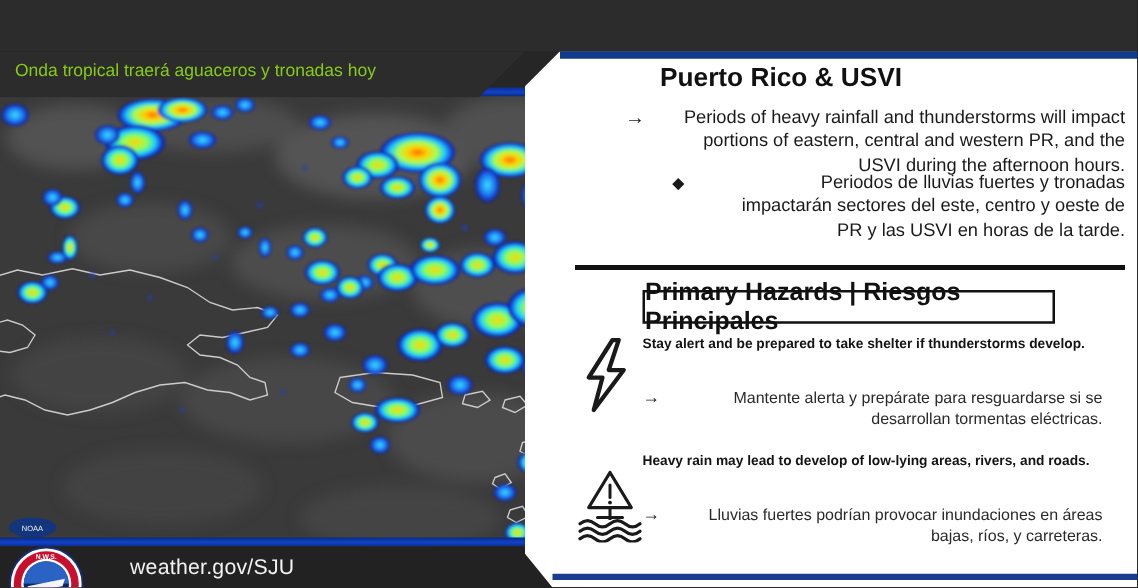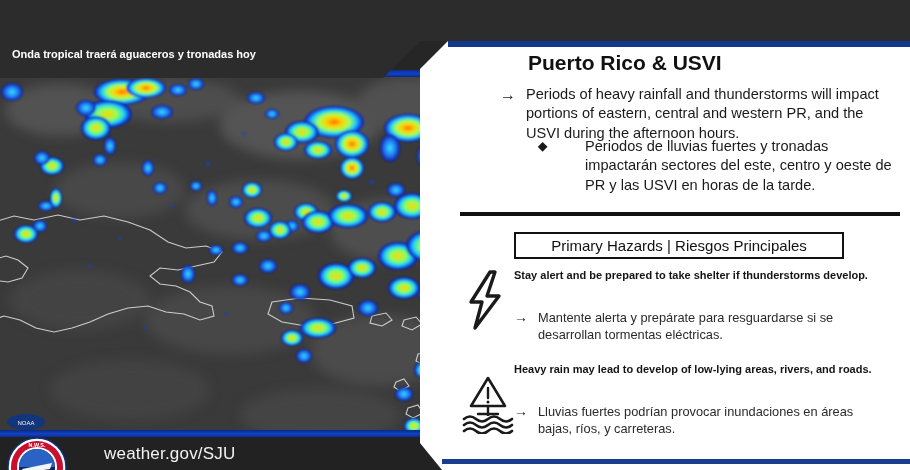--- a/index.html
+++ b/index.html
@@ -22,21 +22,21 @@
     letter-spacing:-0.4px; white-space:nowrap;
     font-family:"Liberation Sans", sans-serif;
   }
   .subtitle-bar{
     position:absolute; left:0; top:41px; width:460px; height:37px;
     background:#2c2c2c; z-index:39;
     clip-path: polygon(0 0, 420px 0, 383px 37px, 0 37px);
   }
   .subtitle-text{
     position:absolute; left:12px; top:48px; z-index:41;
-    font-size:11px; font-weight:bold; color:#ffffff;
+    font-size:14px; font-weight:normal; color:#84cc16;
     white-space:nowrap;
   }
 
   
   .sat-wrap{
     position:absolute; left:0; top:70px; width:452px; height:368px;
     overflow:hidden; z-index:10;
   }
   .sat-img{ position:absolute; left:0; top:0; width:452px; height:368px; display:block; }
   .sat-topbar{
@@ -86,41 +86,41 @@
     position:absolute; left:80px; top:4px;
     font-size:21px; font-weight:bold; color:#111111;
   }
 
   
   .b-row{ position:absolute; display:flex; }
   .b-mark{
     flex:0 0 auto; color:#1a1a1a; font-weight:bold;
     line-height:1.28;
   }
-  .b-text{ color:#1a1a1a; }
+  .b-text{ color:#1a1a1a;text-align:right; }
 
   .bullet-en{ left:52px; top:38px; width:400px; }
   .bullet-en .b-mark{ font-size:16px; width:26px; }
   .bullet-en .b-text{ font-size:14.6px; line-height:1.33; }
 
   .bullet-es{ left:90px; top:90px; width:362px; }
   .bullet-es .b-mark{ font-size:12px; width:24px; line-height:1.5; }
   .bullet-es .b-text{ font-size:14.6px; line-height:1.33;margin-left:23px; }
 
   .divider{
     position:absolute; left:12px; top:165px; width:440px; height:4px;
     background:#111111;
   }
 
   .hazards-box{
     position:absolute; left:66px; top:185px; width:330px; height:27px;
     border:2px solid #111111; background:#ffffff;
     display:flex; align-items:center; justify-content:center;
   }
-  .hazards-box span{ font-size:15px; font-weight:normal; color:#111111; }
+  .hazards-box span{ font-size:20px; font-weight:bold; color:#111111; }
 
   
   .hz{ position:absolute; }
   .hz-icon{ position:absolute; }
   .hz-head{
     position:absolute; font-size:11px; font-weight:bold; color:#141414;
     line-height:1.31; width:370px;
   }
   .hz-sub{ position:absolute; display:flex; width:368px; }
   .hz-sub .b-mark{ font-size:14px; width:24px; color:#222; }

